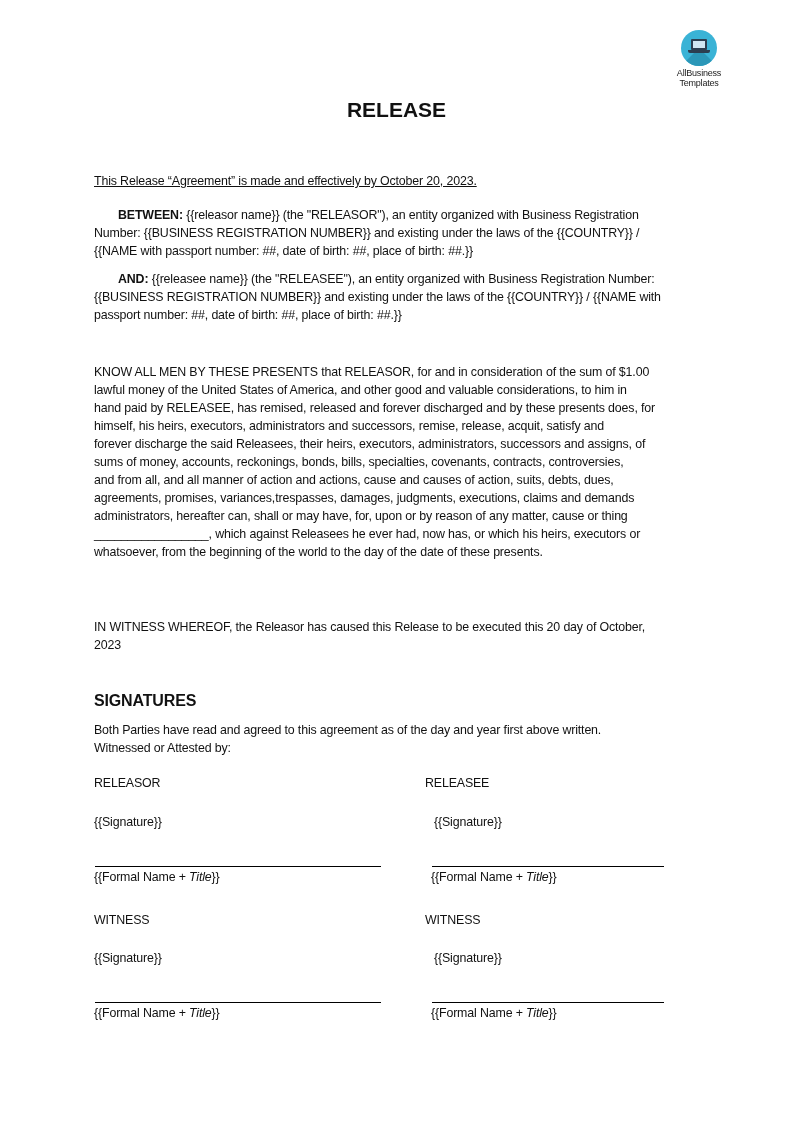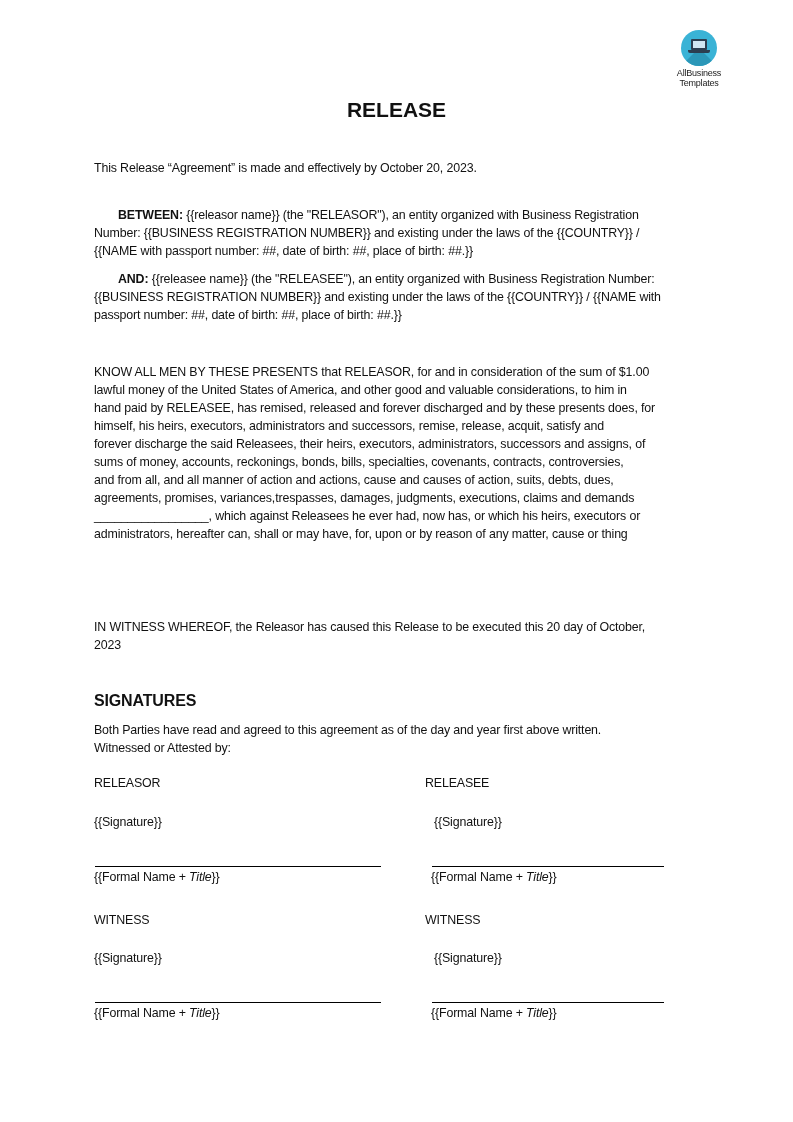--- a/index.html
+++ b/index.html
@@ -35,21 +35,21 @@
     <div class="laptop-base"></div>
   </div>
   <div class="logo-text">
     <div>AllBusiness</div>
     <div>Templates</div>
   </div>
 </div>
 
 <div class="abs title">RELEASE</div>
 
-<div class="abs para txt" style="top:159px;">This Release “Agreement” is made and effectively by  October 20, 2023.</div>
+<div class="abs para txt" style="top:172px;text-decoration:underline;">This Release “Agreement” is made and effectively by  October 20, 2023.</div>
 
 <div class="abs para txt" style="top:206px;">
   <div><b>BETWEEN:</b> <span>{{releasor name}} (the "RELEASOR"), an entity organized with Business Registration</span></div>
   <div>Number: {{BUSINESS REGISTRATION NUMBER}} and existing under the laws of the {{COUNTRY}} /</div>
   <div>{{NAME with passport number: ##, date of birth: ##, place of birth: ##.}}</div>
 </div>
 
 <div class="abs para txt" style="top:270px;">
   <div><b>AND:</b> <span>{{releasee name}} (the "RELEASEE"), an entity organized with Business Registration Number:</span></div>
   <div>{{BUSINESS REGISTRATION NUMBER}} and existing under the laws of the {{COUNTRY}} / {{NAME with</div>
@@ -58,22 +58,23 @@
 
 <div class="abs para txt" style="top:363px; width:620px;">
   <div>KNOW ALL MEN BY THESE PRESENTS that RELEASOR, for and in consideration of the sum of $1.00</div>
   <div>lawful money of the United States of America, and other good and valuable considerations, to him in</div>
   <div>hand paid by RELEASEE, has remised, released and forever discharged and by these presents does, for</div>
   <div>himself, his heirs, executors, administrators and successors, remise, release, acquit, satisfy and</div>
   <div>forever discharge the said Releasees, their heirs, executors, administrators, successors and assigns, of</div>
   <div>sums of money, accounts, reckonings, bonds, bills, specialties, covenants, contracts, controversies,</div>
   <div>and from all, and all manner of action and actions, cause and causes of action, suits, debts, dues,</div>
   <div>agreements, promises, variances,trespasses, damages, judgments, executions, claims and demands</div>
+  <div>administrators, hereafter can, shall or may have, for, upon or by reason of any matter, cause or thing</div>
   <div>_________________, which against Releasees he ever had, now has, or which his heirs, executors or</div>
-  <div>administrators, hereafter can, shall or may have, for, upon or by reason of any matter, cause or thing</div>
+  <div>whatsoever, from the beginning of the world to the day of the date of these presents.</div>
 </div>
 
 <div class="abs para txt" style="top:618px;">
   <div>IN WITNESS WHEREOF, the Releasor has caused this Release to be executed this  20 day of October,</div>
   <div>2023</div>
 </div>
 
 <div class="abs para txt" style="top:692px; font-weight:bold; font-size:16px;">SIGNATURES</div>
 
 <div class="abs para txt" style="top:721px;">

